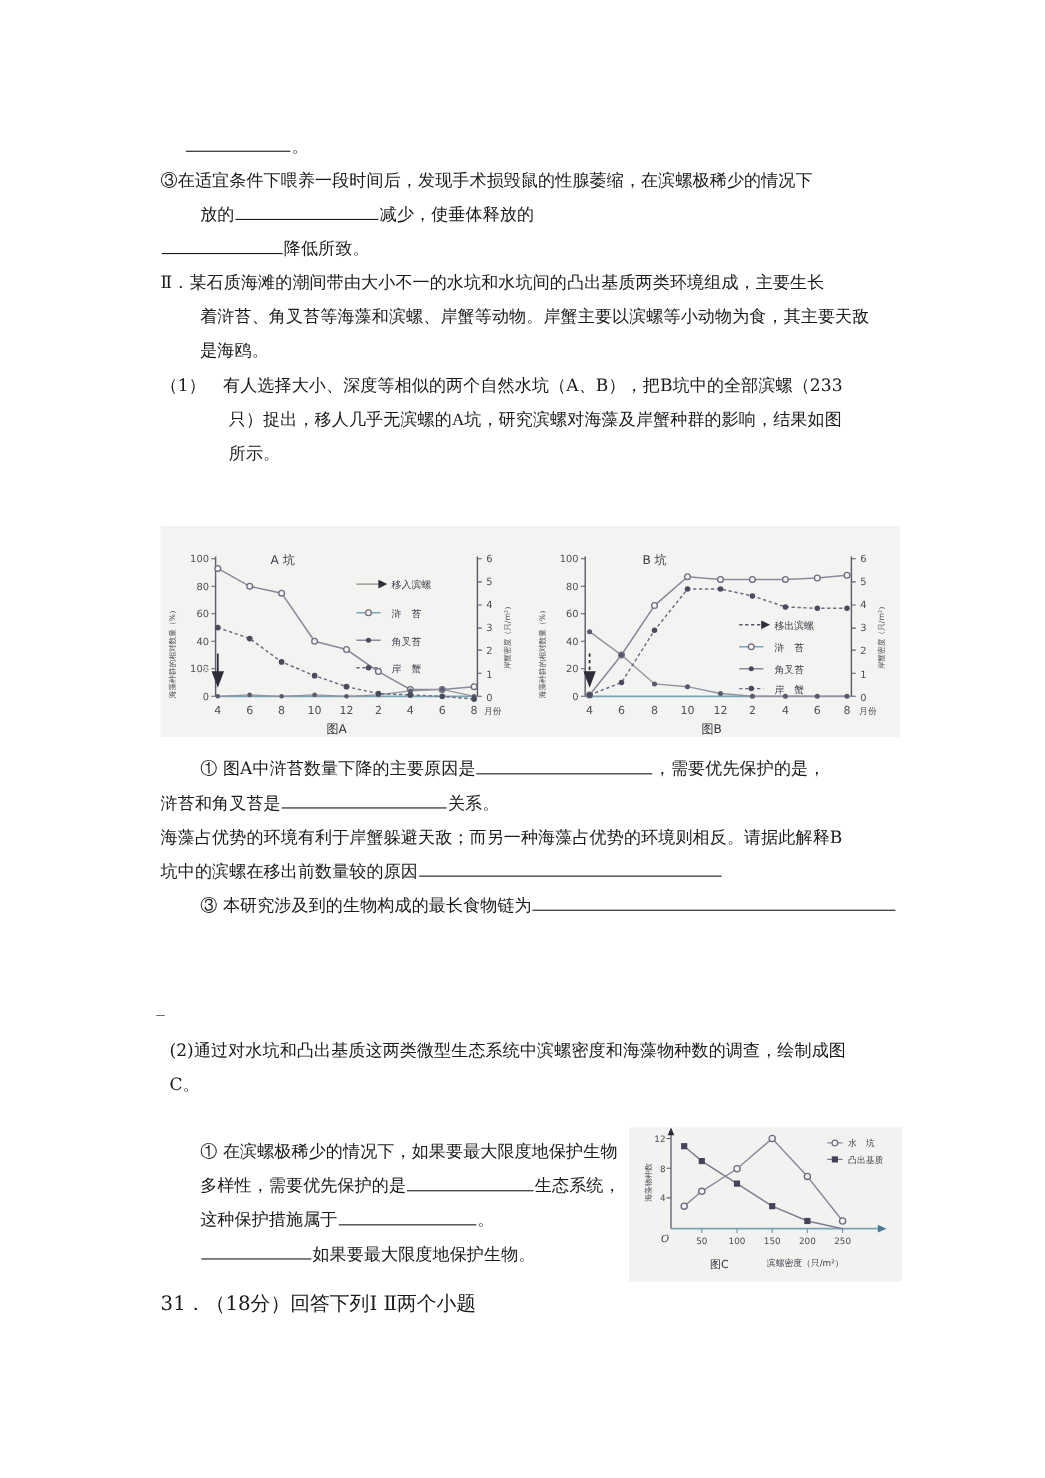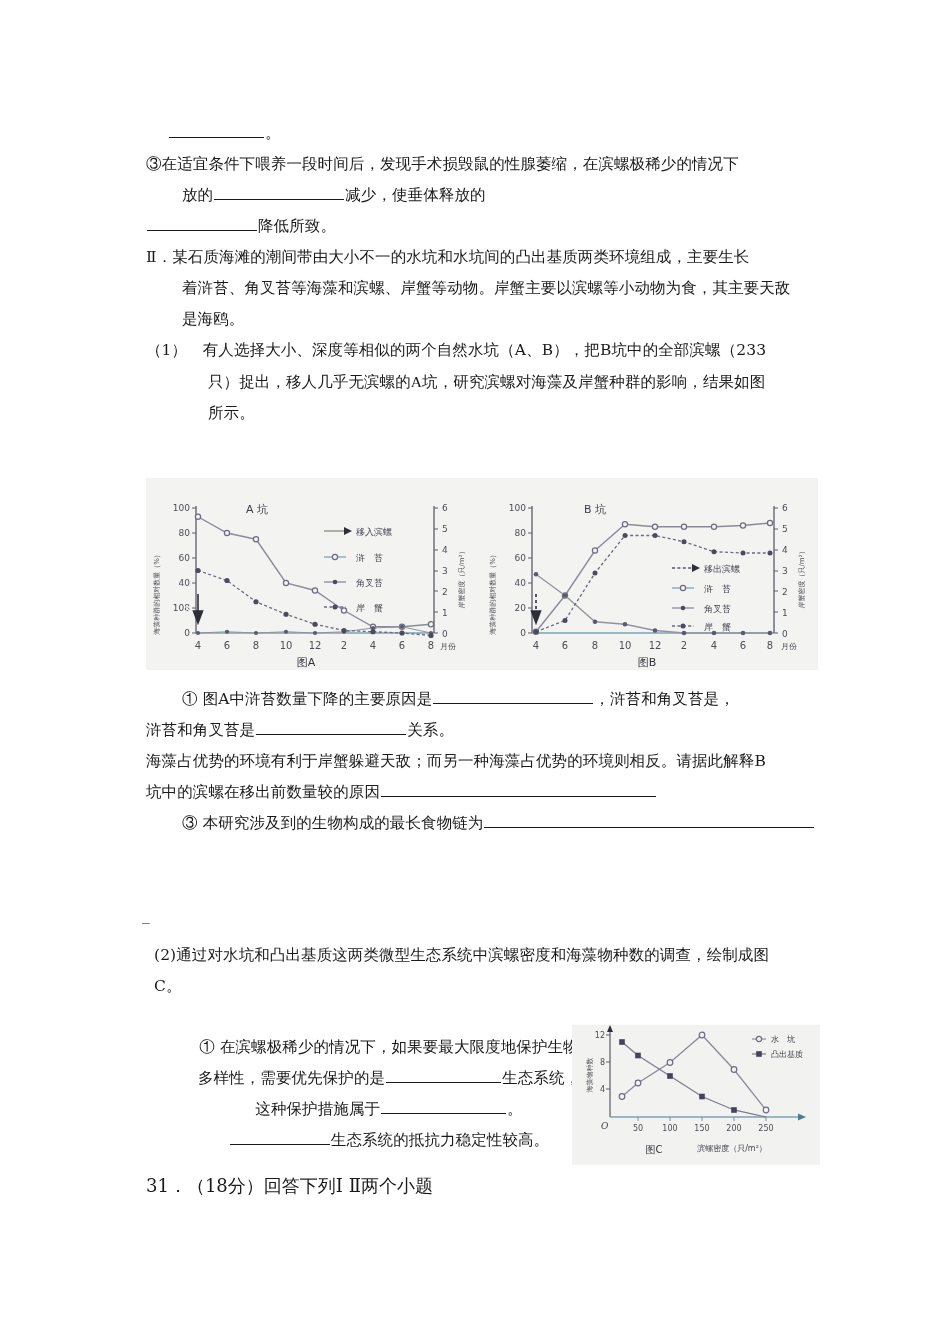--- a/index.html
+++ b/index.html
@@ -368,39 +368,39 @@
 
           <line x1="190" y1="148" x2="212" y2="148" stroke="#6a6a80" stroke-width="1.3" stroke-dasharray="3,2.4"></line>
           <circle cx="201" cy="148" r="2.5" fill="#4b4b5e"></circle>
           <text x="222" y="152">岸　蟹</text>
         </g>
       </svg>
     </div>
   </div>
 
   <div style="position:absolute; left:146px; top:684px; width:672px;">
-    <div class="line pad-2"><span>① 图A中浒苔数量下降的主要原因是</span><span class="blank b160"></span><span>，浒苔和角叉苔是，</span></div>
+    <div class="line pad-2"><span>① 图A中浒苔数量下降的主要原因是</span><span class="blank b160"></span><span>，需要优先保护的是，</span></div>
     <div class="line"><span>浒苔和角叉苔是</span><span class="blank b150"></span><span>关系。</span></div>
     <div class="line">海藻占优势的环境有利于岸蟹躲避天敌；而另一种海藻占优势的环境则相反。请据此解释B</div>
     <div class="line"><span>坑中的滨螺在移出前数量较的原因</span><span class="blank b275"></span></div>
     <div class="line pad-2"><span>③ 本研究涉及到的生物构成的最长食物链为</span><span class="blank b330"></span></div>
   </div>
 
   <div class="dash-line">_</div>
 
   <div style="position:absolute; left:142px; top:940px; width:680px;margin-left:12px;">
     <div class="line">(2)通过对水坑和凸出基质这两类微型生态系统中滨螺密度和海藻物种数的调查，绘制成图</div>
     <div class="line">C。</div>
   </div>
 
-  <div style="position:absolute; left:156px; top:1032px; width:430px;text-align:center;">
+  <div style="position:absolute; left:146px; top:1032px; width:430px;">
     <div class="line pad-2">① 在滨螺极稀少的情况下，如果要最大限度地保护生物</div>
     <div class="line pad-2"><span>多样性，需要优先保护的是</span><span class="blank b115"></span><span>生态系统，</span></div>
     <div class="line pad-2"><span>这种保护措施属于</span><span class="blank b125"></span><span>。</span></div>
-    <div class="line pad-2"><span class="blank b100"></span><span>生态系统的抵抗力稳定性较高。</span></div>
+    <div class="line pad-2"><span class="blank b100"></span><span>如果要最大限度地保护生物。</span></div>
   </div>
 
   <div class="fig-c">
     <svg width="248" height="140" viewBox="0 0 248 140" xmlns="http://www.w3.org/2000/svg">
       <rect x="0" y="0" width="248" height="140" fill="#f2f2f0"></rect>
 
       <line x1="38" y1="2" x2="38" y2="92" stroke="#5c5c6a" stroke-width="1.2"></line>
       <polygon points="38,0 35,7 41,7" fill="#2e2e3a"></polygon>
 
       <line x1="38" y1="92" x2="228" y2="92" stroke="#7aa5b8" stroke-width="1.6"></line>

